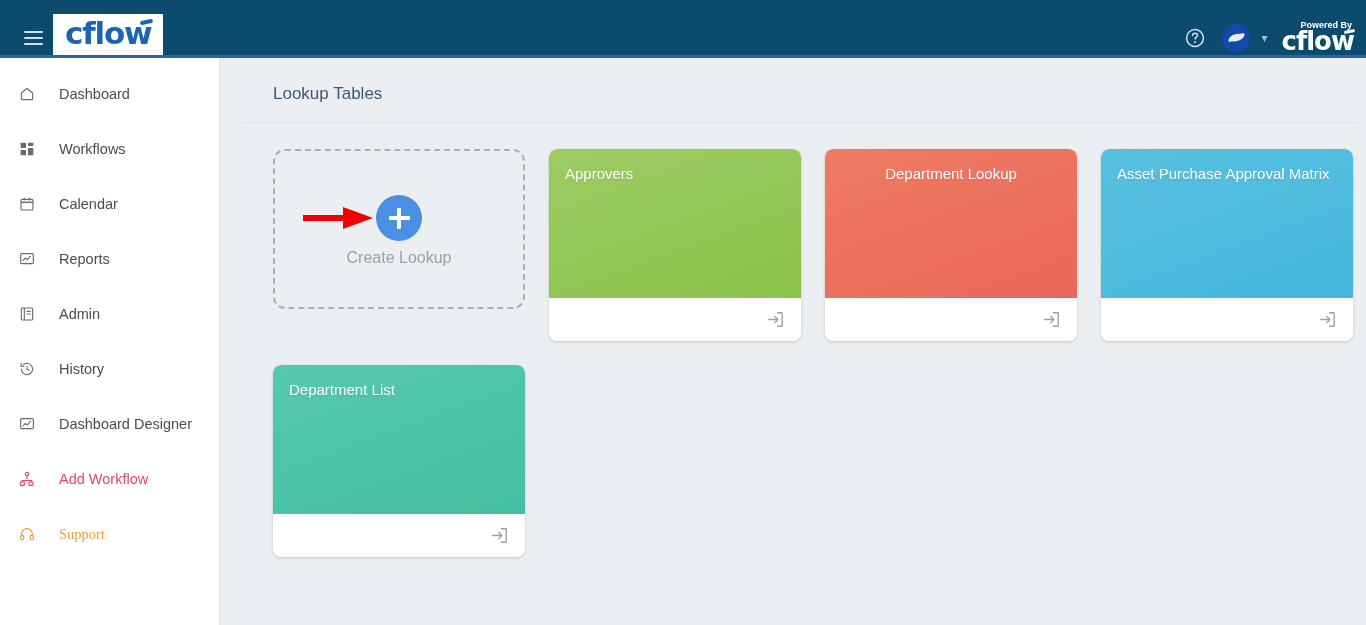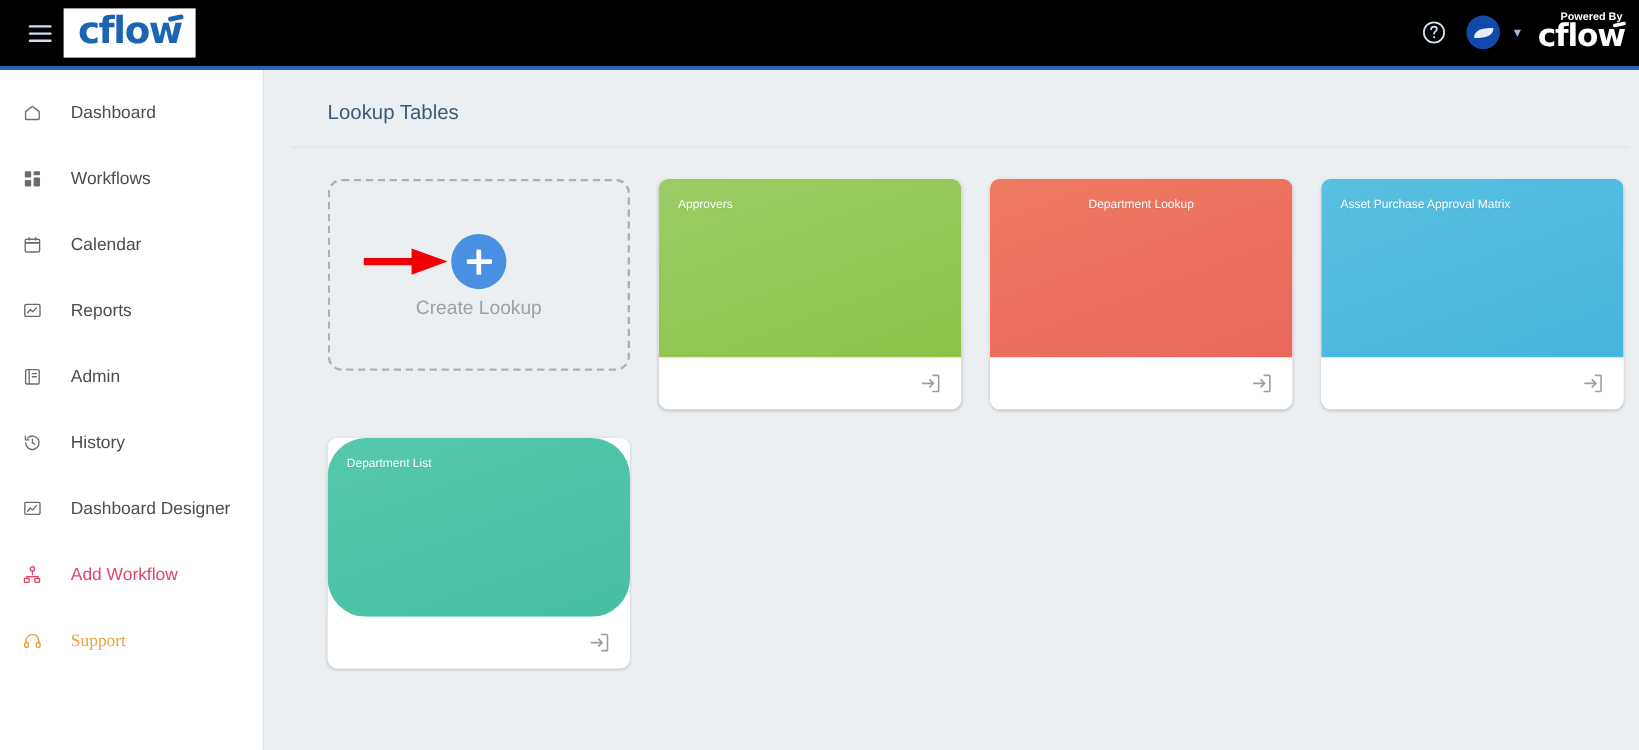--- a/index.html
+++ b/index.html
@@ -9,24 +9,24 @@
     overflow: hidden;
     font-family: "Liberation Sans", sans-serif;
     background: #ffffff;
   }
 
   
   .topbar {
     position: absolute;
     top: 0; left: 0;
     width: 1366px; height: 58px;
-    background: #000000;
+    background: #0c4a6e;
     border-bottom: 3px solid #2c63ad;
     display: flex;
-    align-items: center;
+    align-items: flex-end;
     z-index: 20;
   }
   .hamburger {
     width: 34px; height: 34px;
     margin-left: 16px;
     display: flex; flex-direction: column;
     align-items: center; justify-content: center;
     gap: 4px;
     cursor: pointer;
   }
@@ -251,21 +251,21 @@
     cursor: pointer;
     overflow: hidden;
   }
   .lookup-card .card-body {
     flex: 1 1 auto;
     border-radius: 8px 8px 0 0;
     padding: 16px 16px 0 16px;
   }
   .lookup-card .card-name {
     color: #ffffff;
-    font-size: 10px;
+    font-size: 15px;
     line-height: 1.2;
     text-shadow: 0 1px 1px rgba(0,0,0,.10);
   }
   .lookup-card .card-foot {
     height: 43px;
     background: #ffffff;
     display: flex;
     align-items: center;
     justify-content: flex-end;
     padding-right: 16px;
@@ -464,21 +464,21 @@
         <div class="card-foot">
           <svg class="open-ico" viewBox="0 0 24 24" fill="none" stroke="#9e9e9e" stroke-width="1.7" stroke-linecap="round" stroke-linejoin="round">
             <path d="M14.5 3.5h5.2a.8.8 0 0 1 .8.8v15.4a.8.8 0 0 1-.8.8h-5.2"></path>
             <path d="M3.5 12h11.2"></path>
             <path d="M11.2 8.3 15 12l-3.8 3.7"></path>
           </svg>
         </div>
       </div>
 
       <div class="lookup-card">
-        <div class="card-body" style="background:linear-gradient(160deg,#55c9ab 0%,#45bfa3 100%);border-radius:32px;">
+        <div class="card-body" style="background:linear-gradient(160deg,#55c9ab 0%,#45bfa3 100%);">
           <div class="card-name">Department List</div>
         </div>
         <div class="card-foot">
           <svg class="open-ico" viewBox="0 0 24 24" fill="none" stroke="#9e9e9e" stroke-width="1.7" stroke-linecap="round" stroke-linejoin="round">
             <path d="M14.5 3.5h5.2a.8.8 0 0 1 .8.8v15.4a.8.8 0 0 1-.8.8h-5.2"></path>
             <path d="M3.5 12h11.2"></path>
             <path d="M11.2 8.3 15 12l-3.8 3.7"></path>
           </svg>
         </div>
       </div>

